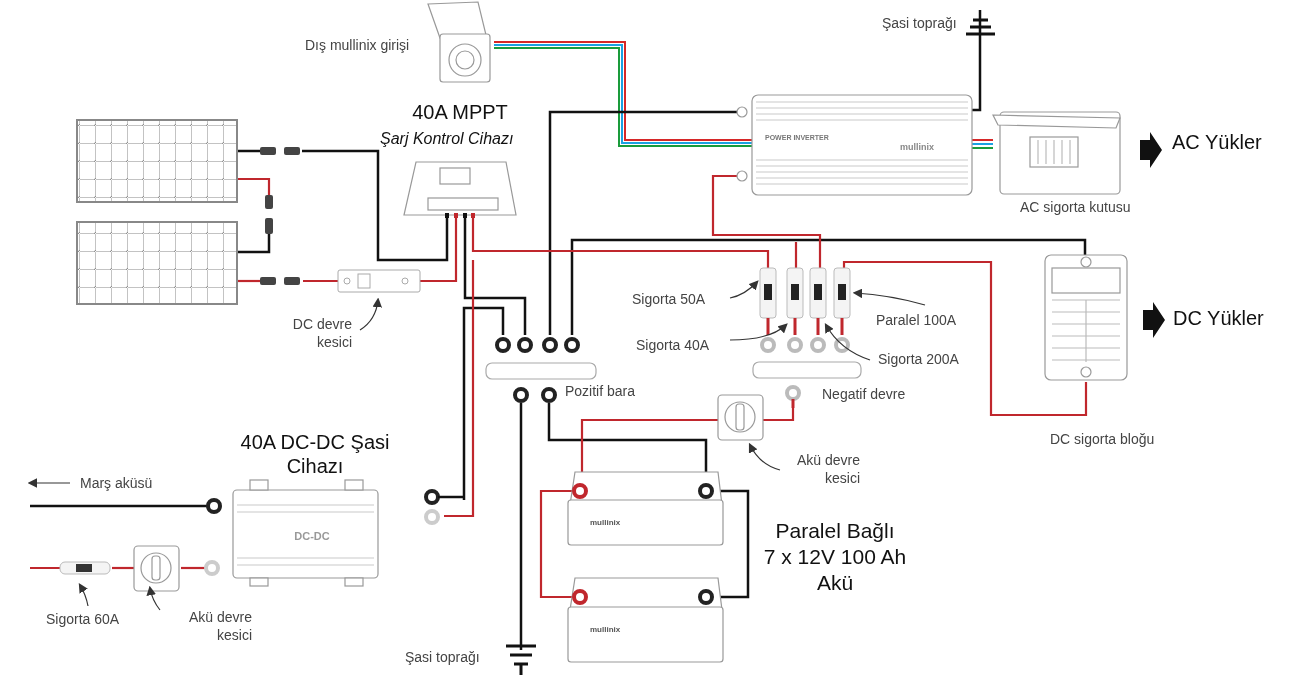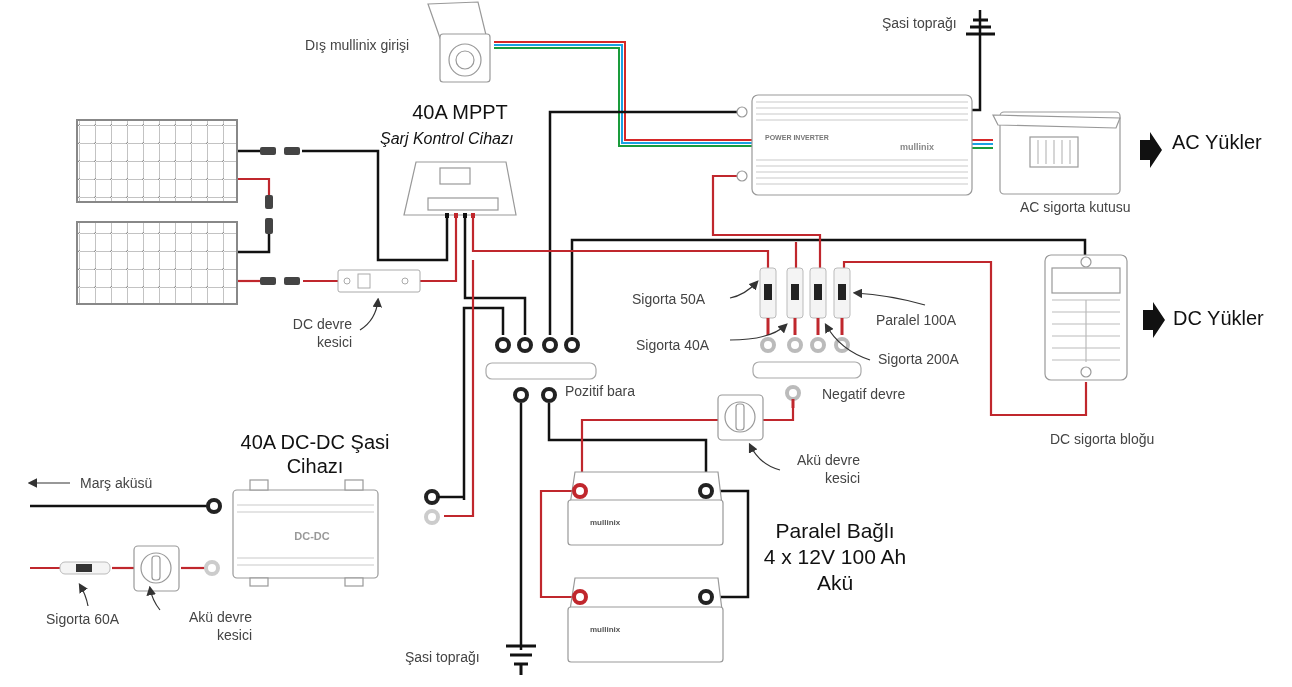--- a/index.html
+++ b/index.html
@@ -297,16 +297,16 @@
 
 <div class="lbl ctr" style="left:780px;top:451px;width:80px;">
   <div>Akü devre</div>
   <div>kesici</div>
 </div>
 
 <div class="lbl" style="left:405px;top:648px;">Şasi toprağı</div>
 
 <div class="big2" style="left:760px;top:518px;width:150px;">
   <div>Paralel Bağlı</div>
-  <div>4 x 12V 100 Ah</div>
+  <div>7 x 12V 100 Ah</div>
   <div>Akü</div>
 </div>
 </div>
 
 </body></html>

